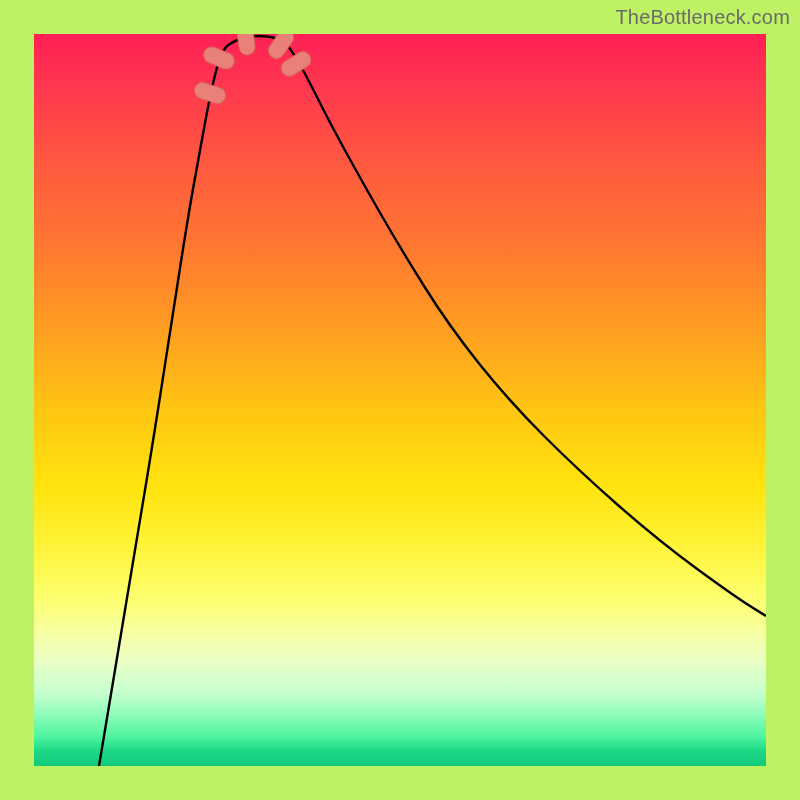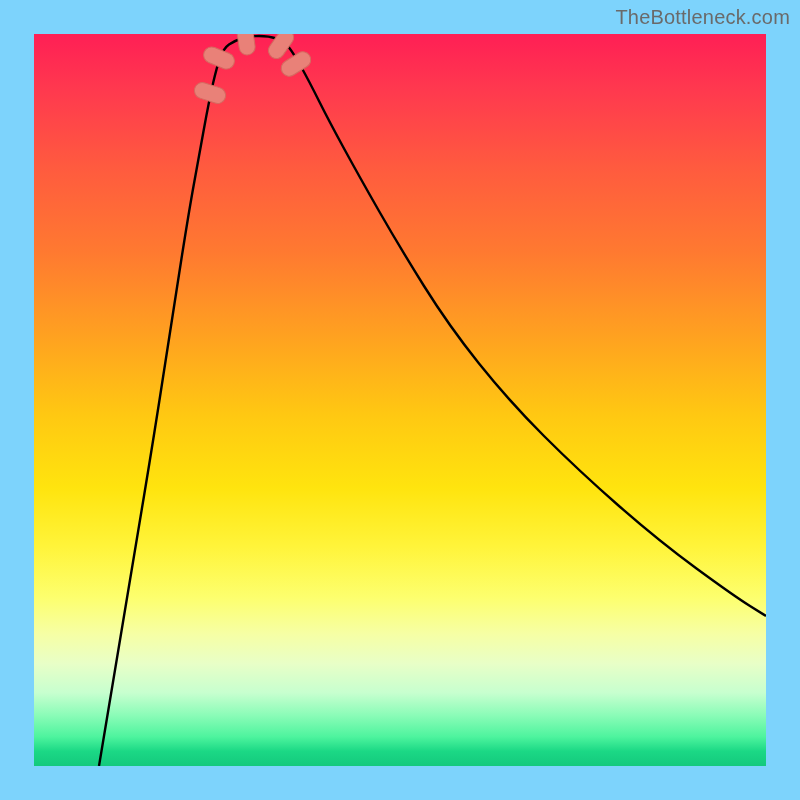--- a/index.html
+++ b/index.html
@@ -8,21 +8,21 @@
     width: 800px;
     height: 800px;
     background: #000;
     overflow: hidden;
     font-family: Arial, Helvetica, sans-serif;
   }
   .frame {
     position: absolute;
     left: 0; top: 0;
     width: 800px; height: 800px;
-    background: #7dd3fc;
+    background: #bef264;
   }
   .plot {
     position: absolute;
     left: 34px;
     top: 34px;
     width: 732px;
     height: 732px;
     overflow: hidden;
   }
   .gradient {

